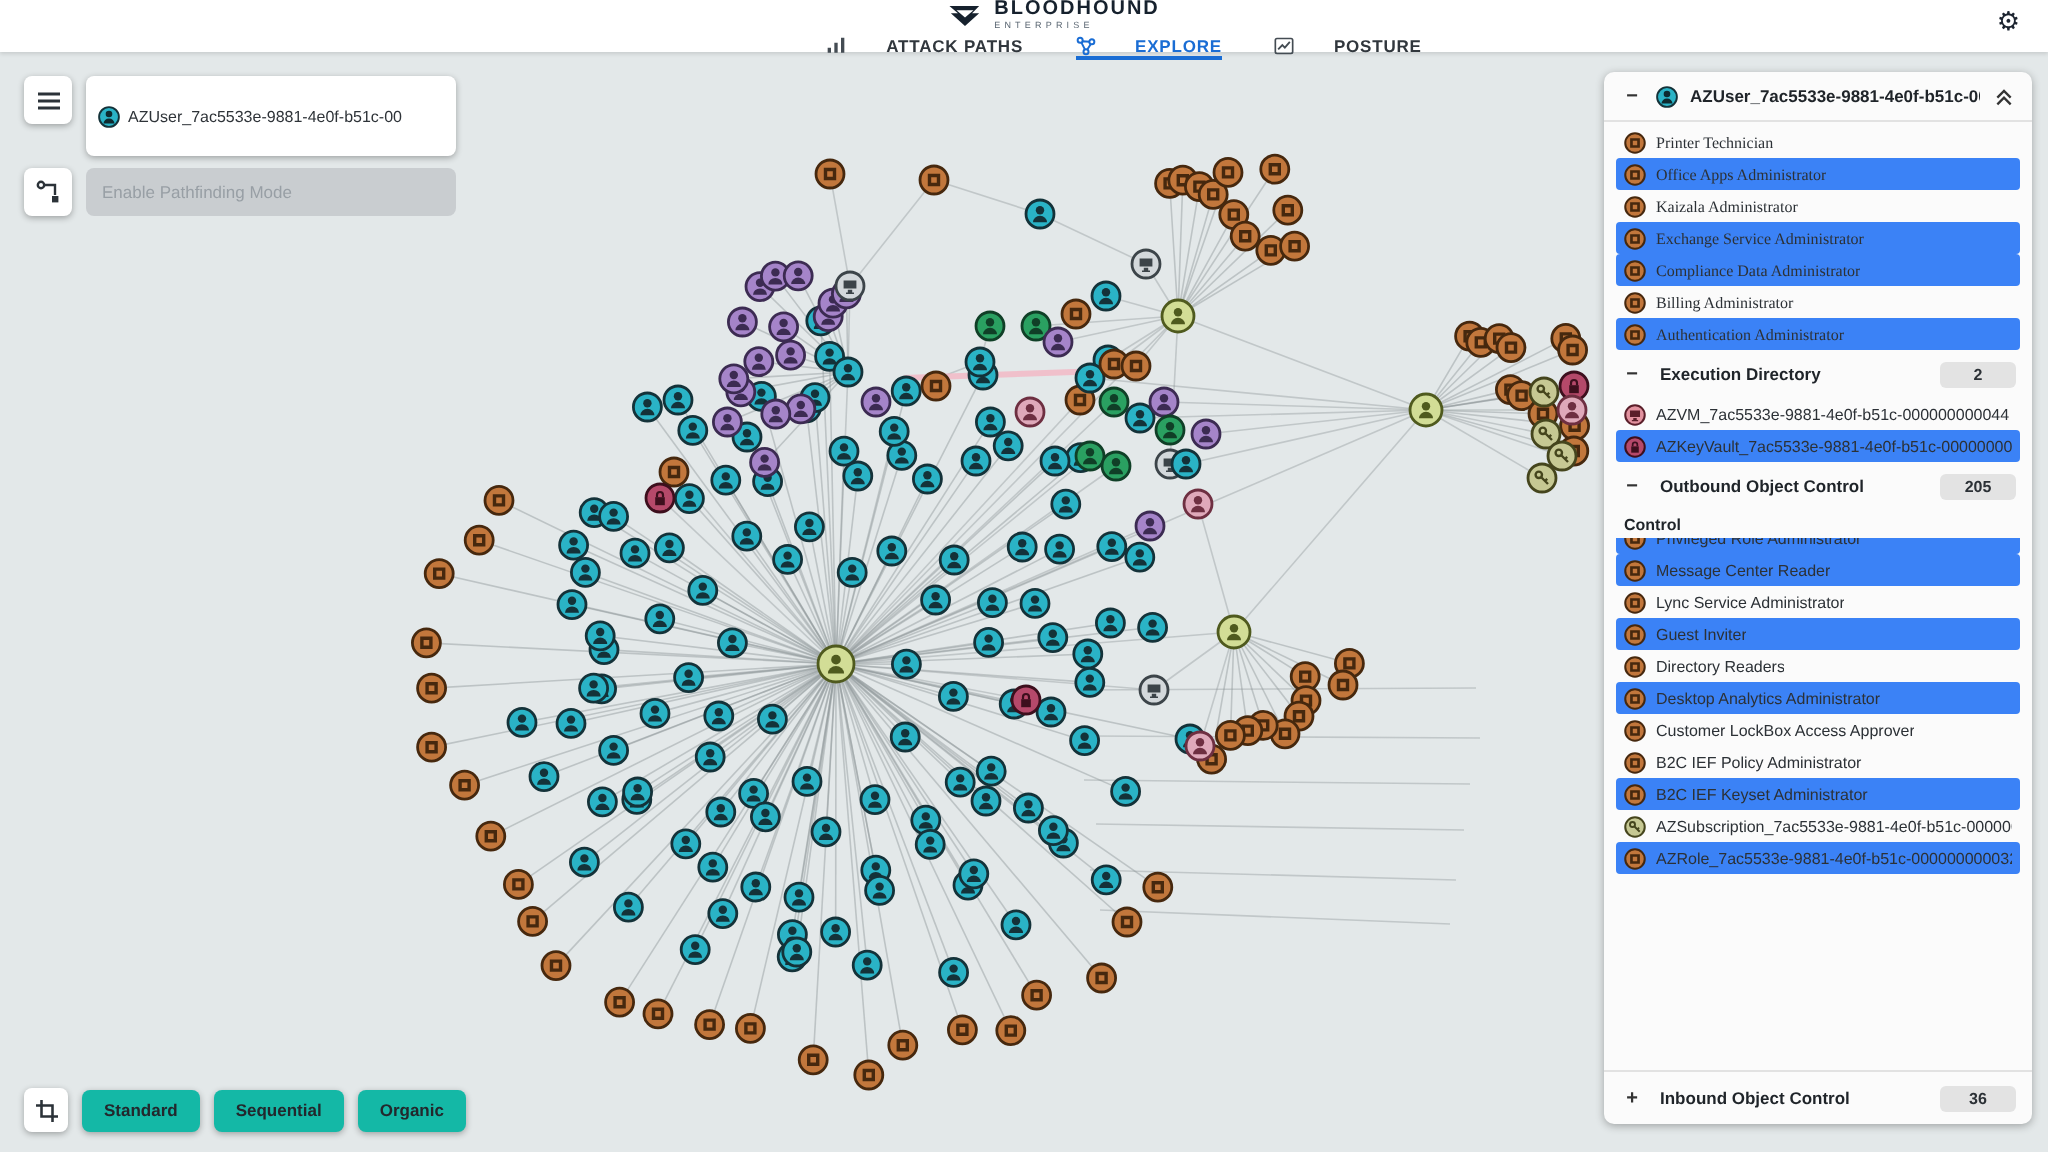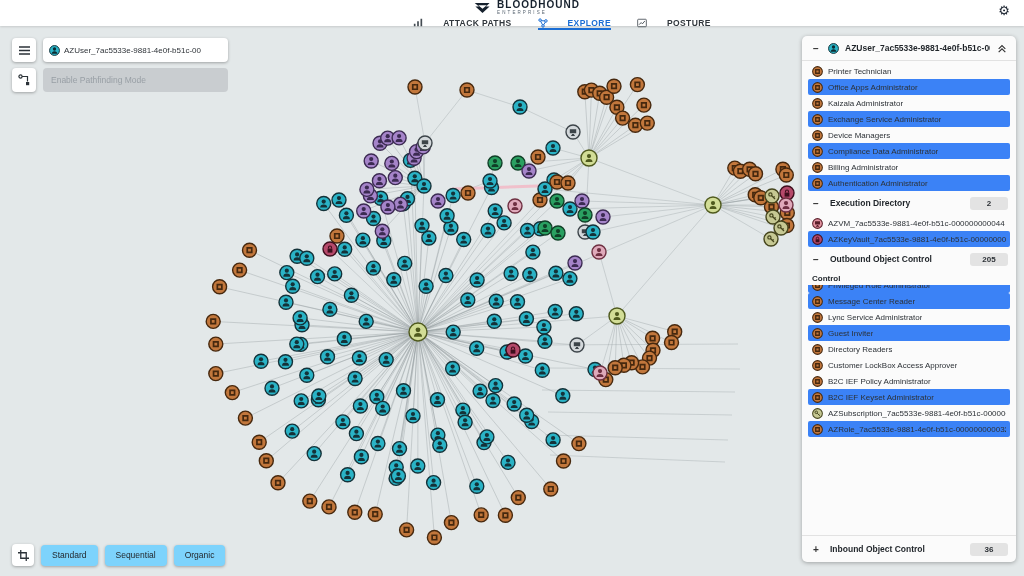--- a/index.html
+++ b/index.html
@@ -17,27 +17,27 @@
   .tab svg { width:10px; height:10px; }
   .gear { position:absolute; right:14px; top:4px; font-size:13px; color:#1c2430; cursor:pointer; line-height:1; }
 
   
   #graph { position:fixed; inset:0; z-index:1; }
 
   
   .search-wrap { position:fixed; left:12px; top:38px; z-index:20; display:flex; flex-direction:column; gap:6px; }
   .srow { display:flex; gap:7px; }
   .sq-btn { width:24px; height:24px; background:#fff; border-radius:4px; box-shadow:0 1px 3px rgba(0,0,0,.3); display:flex; align-items:center; justify-content:center; cursor:pointer; color:#2b3238; }
-  .search-box { width:185px; height:24px; background:#fff; border-radius:4px; box-shadow:0 1px 3px rgba(0,0,0,.3); display:flex; align-items:center; padding:0 6px; gap:4px; overflow:hidden; }
+  .search-box { width:185px; height:40px; background:#fff; border-radius:4px; box-shadow:0 1px 3px rgba(0,0,0,.3); display:flex; align-items:center; padding:0 6px; gap:4px; overflow:hidden; }
   .search-box .val { font-size:8px; color:#2e3338; white-space:nowrap; overflow:hidden; }
   .path-box { width:185px; height:24px; background:#c9cdd0; border-radius:4px; display:flex; align-items:center; padding:0 8px; }
   .path-box .ph { font-size:8.5px; color:#989fa5; white-space:nowrap; }
 
   .layout-wrap { position:fixed; left:12px; bottom:10px; z-index:20; display:flex; gap:7px; align-items:center; }
-  .lay-btn { background:#7dd3fc; border:none; border-radius:4px; box-shadow:0 1px 3px rgba(0,0,0,.3); font-family:"Liberation Sans",sans-serif; font-size:8.5px; font-weight:normal; color:#23282d; padding:0 11px; height:21px; cursor:pointer; }
+  .lay-btn { background:#14b8a6; border:none; border-radius:4px; box-shadow:0 1px 3px rgba(0,0,0,.3); font-family:"Liberation Sans",sans-serif; font-size:8.5px; font-weight:bold; color:#23282d; padding:0 11px; height:21px; cursor:pointer; }
 
   
   .panel { position:fixed; right:8px; top:36px; width:214px; height:526px; background:#fbfbfb; border-radius:5px; box-shadow:0 1px 4px rgba(0,0,0,.3); z-index:25; display:flex; flex-direction:column; overflow:hidden; font-size:8px; }
   .p-head { display:flex; align-items:center; gap:6px; padding:6px 8px; border-bottom:1px solid #e2e2e2; }
   .p-title { font-size:8.5px; font-weight:bold; color:#1f2429; white-space:nowrap; overflow:hidden; flex:1; }
   .mini-ic { width:12px; height:12px; display:flex; align-items:center; justify-content:center; color:#333; cursor:pointer; flex:none; font-weight:bold; font-size:10px; }
   .p-body { flex:1; overflow:hidden; padding:2px 6px 0 6px; display:flex; flex-direction:column; }
   .prow { display:flex; align-items:center; gap:5px; height:16px; flex:none; border-radius:2px; padding:0 4px; cursor:pointer; }
   .prow.alt { background:#3b82f6; }
   .plabel { color:#2c3136; white-space:nowrap; overflow:hidden; }
@@ -1328,21 +1328,21 @@
         <use href="#g-person" fill="#0d2a30" color="#0d2a30"></use>
     </svg>
     <span class="p-title">AZUser_7ac5533e-9881-4e0f-b51c-0000...</span>
     <span class="mini-ic">
       <svg width="10" height="10" viewBox="0 0 12 12">
           <path d="M2 7 l4 -4 4 4 M2 11 l4 -4 4 4" fill="none" stroke="#333" stroke-width="1.4"></path>
         </svg>
     </span>
   </div>
   <div class="p-body">
-    <div id="roles-list" style="flex:none;">
+    <div id="roles-list" style="flex:none;font-family:Liberation Serif, serif;">
         <div class="prow">
           <svg class="picon" viewBox="-7 -7 14 14">
     <circle r="6.2" fill="#c2773c" stroke="#46280e" stroke-width="1.3"></circle>
     <use href="#g-role" fill="#46280e" color="#46280e"></use>
           </svg>
           <span class="plabel">Printer Technician</span>
         </div>
         <div class="prow alt">
           <svg class="picon" viewBox="-7 -7 14 14">
     <circle r="6.2" fill="#c2773c" stroke="#46280e" stroke-width="1.3"></circle>
@@ -1356,27 +1356,20 @@
     <use href="#g-role" fill="#46280e" color="#46280e"></use>
           </svg>
           <span class="plabel">Kaizala Administrator</span>
         </div>
         <div class="prow alt">
           <svg class="picon" viewBox="-7 -7 14 14">
     <circle r="6.2" fill="#c2773c" stroke="#46280e" stroke-width="1.3"></circle>
     <use href="#g-role" fill="#46280e" color="#46280e"></use>
           </svg>
           <span class="plabel">Exchange Service Administrator</span>
-        </div>
-        <div class="prow">
-          <svg class="picon" viewBox="-7 -7 14 14">
-    <circle r="6.2" fill="#c2773c" stroke="#46280e" stroke-width="1.3"></circle>
-    <use href="#g-role" fill="#46280e" color="#46280e"></use>
-          </svg>
-          <span class="plabel">Device Managers</span>
         </div>
         <div class="prow alt">
           <svg class="picon" viewBox="-7 -7 14 14">
     <circle r="6.2" fill="#c2773c" stroke="#46280e" stroke-width="1.3"></circle>
     <use href="#g-role" fill="#46280e" color="#46280e"></use>
           </svg>
           <span class="plabel">Compliance Data Administrator</span>
         </div>
         <div class="prow">
           <svg class="picon" viewBox="-7 -7 14 14">
@@ -1455,20 +1448,27 @@
           </svg>
           <span class="plabel">Guest Inviter</span>
         </div>
         <div class="prow">
           <svg class="picon" viewBox="-7 -7 14 14">
     <circle r="6.2" fill="#c2773c" stroke="#46280e" stroke-width="1.3"></circle>
     <use href="#g-role" fill="#46280e" color="#46280e"></use>
           </svg>
           <span class="plabel">Directory Readers</span>
         </div>
+        <div class="prow alt">
+          <svg class="picon" viewBox="-7 -7 14 14">
+    <circle r="6.2" fill="#c2773c" stroke="#46280e" stroke-width="1.3"></circle>
+    <use href="#g-role" fill="#46280e" color="#46280e"></use>
+          </svg>
+          <span class="plabel">Desktop Analytics Administrator</span>
+        </div>
         <div class="prow">
           <svg class="picon" viewBox="-7 -7 14 14">
     <circle r="6.2" fill="#c2773c" stroke="#46280e" stroke-width="1.3"></circle>
     <use href="#g-role" fill="#46280e" color="#46280e"></use>
           </svg>
           <span class="plabel">Customer LockBox Access Approver</span>
         </div>
         <div class="prow">
           <svg class="picon" viewBox="-7 -7 14 14">
     <circle r="6.2" fill="#c2773c" stroke="#46280e" stroke-width="1.3"></circle>

